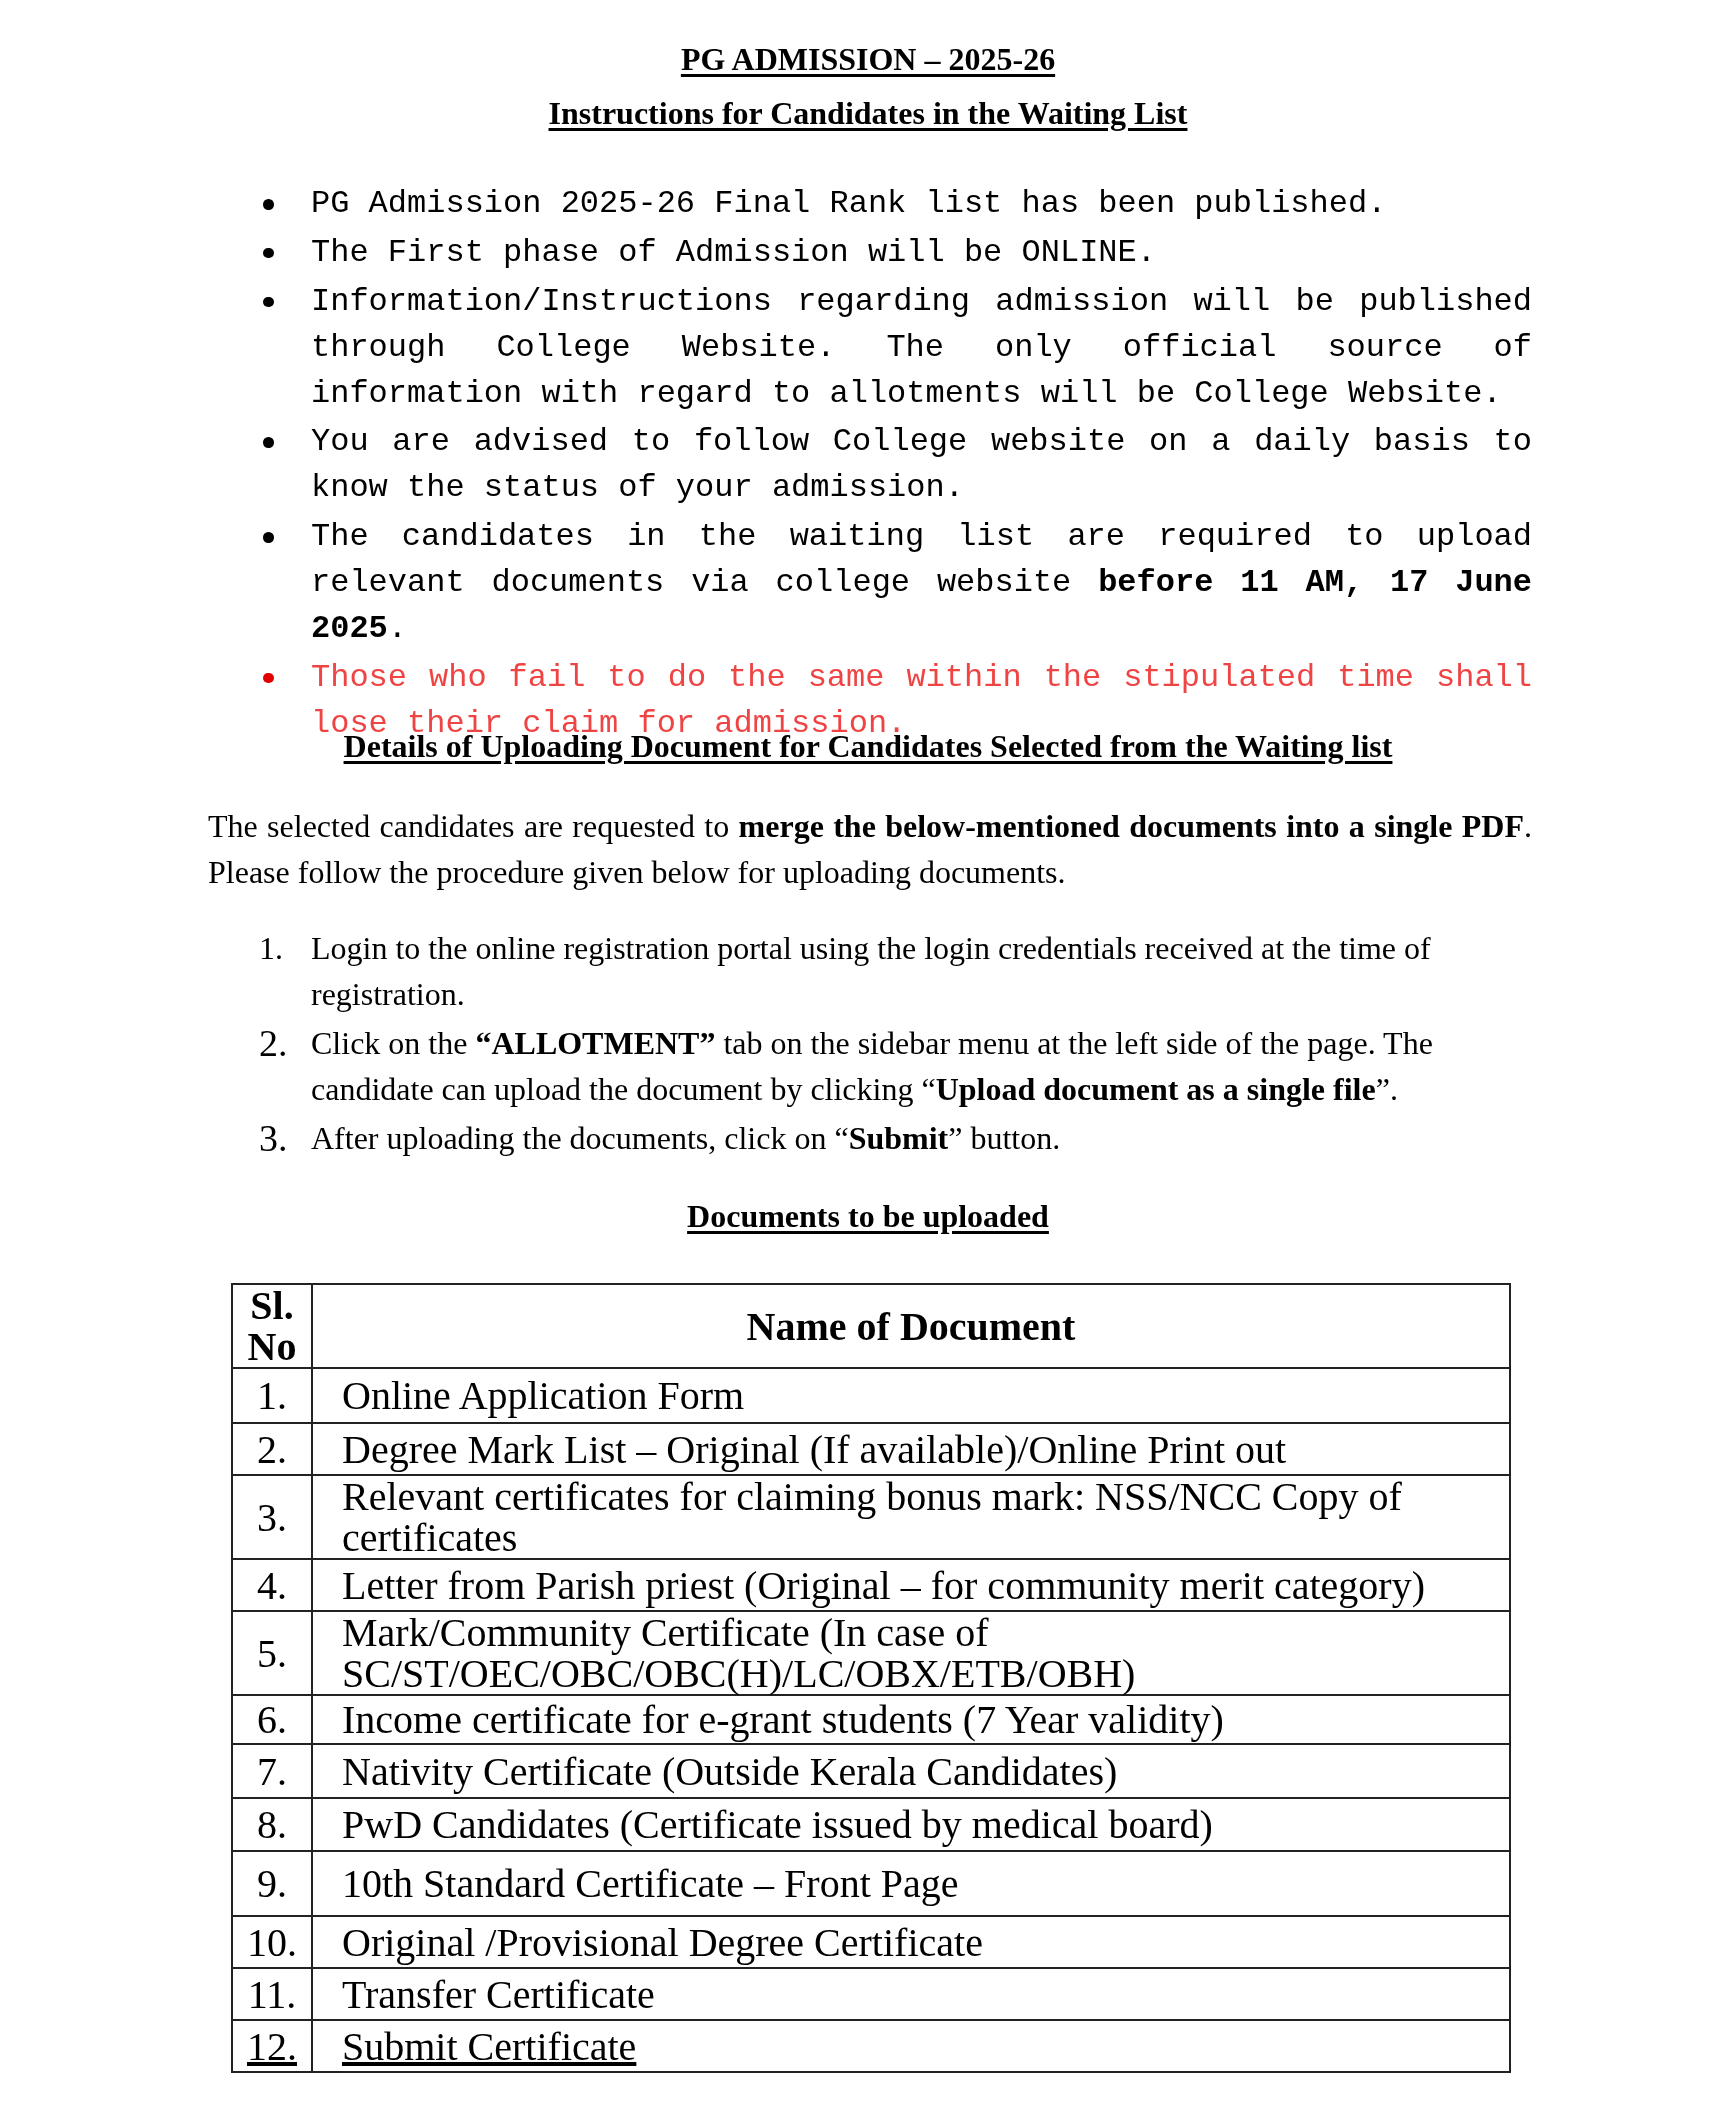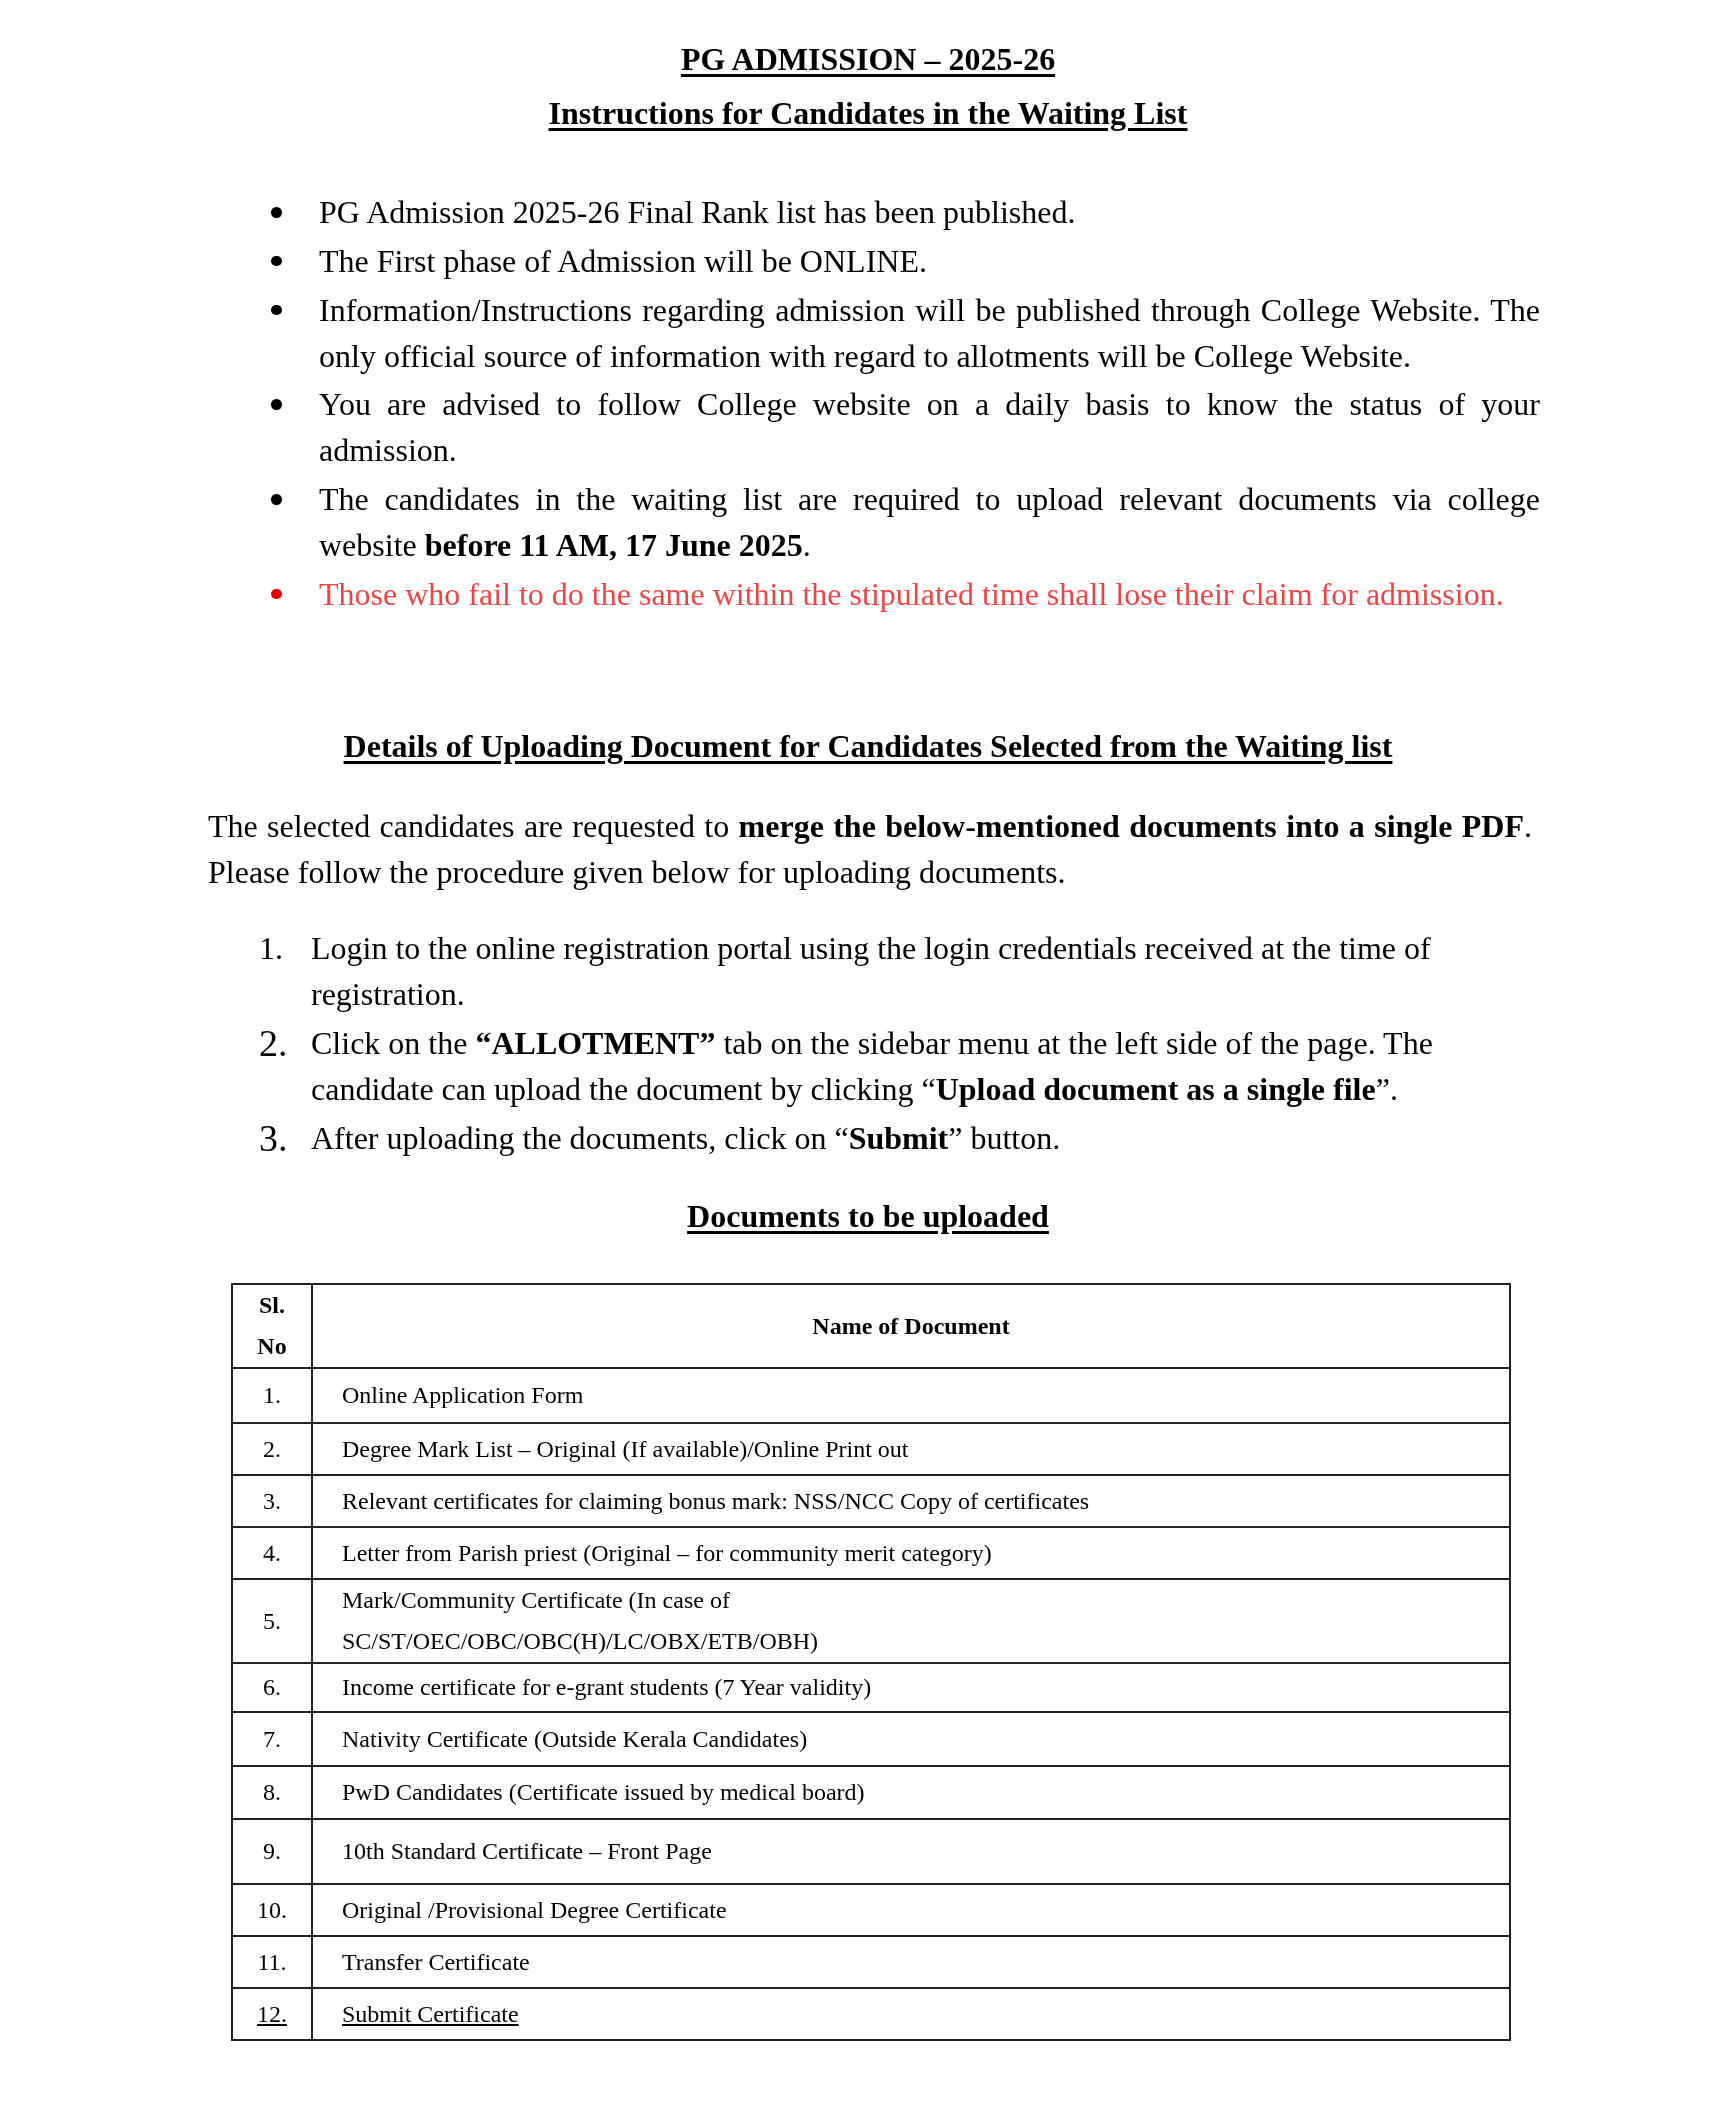--- a/index.html
+++ b/index.html
@@ -7,41 +7,41 @@
     width: 1736px; height: 2108px; position: relative; overflow: hidden;
     font-family: "Liberation Serif", "DejaVu Serif", serif;
     color: #000;
   }
   .page { position: absolute; left: 0; top: 0; width: 1736px; }
   .title {
     position: absolute; left: 0; width: 1736px; text-align: center;
     font-weight: bold; font-size: 32px; text-decoration: underline;
     text-decoration-thickness: 2.8px; text-underline-offset: 4.2px;
   }
-  .bullets { position: absolute; left: 259px; width: 1273px; margin: 8px; padding: 0; list-style: none; }
+  .bullets { position: absolute; left: 259px; width: 1273px; margin: 0; padding: 0; list-style: none; font-family: Liberation Mono, monospace; }
   .bullets li {
     position: relative; padding-left: 52px; font-size: 32px; line-height: 46px;
     text-align: justify; margin-bottom: 2.8px;
   }
   .bullets li .dot {
     position: absolute; left: 4.2px; top: 18px; width: 10.5px; height: 10.5px; border-radius: 50%; background: #000;
   }
   .bullets li.red { color: #ef4444; }
   .bullets li.red .dot { background: #e00000; }
   .para {
     position: absolute; left: 208px; width: 1324px; font-size: 32px; line-height: 46px;
     text-align: justify; text-align-last: left;
   }
   .steps { position: absolute; left: 259px; width: 1273px; margin: 0; padding: 0; list-style: none; }
   .steps li { position: relative; padding-left: 52px; font-size: 32px; line-height: 46px; margin-bottom: 2.8px; }
   .steps li .num { position: absolute; left: 0; top: 0; }
   .steps li .num.big { font-size: 38px; }
   table.docs {
     position: absolute; left: 231px; top: 1283px; width: 1280px;
-    border-collapse: collapse; font-size: 24px;
+    border-collapse: collapse; font-size: 40px;
   }
   table.docs th, table.docs td { border: 2.1px solid #222; padding: 0; }
   table.docs th { font-weight: bold; text-align: center; line-height: 41px; }
   table.docs td.sl { width: 78px; text-align: center; }
   table.docs td.name { padding-left: 29px; line-height: 41px; }
 </style>
 </head>
 <body>
 
 <div class="page">

